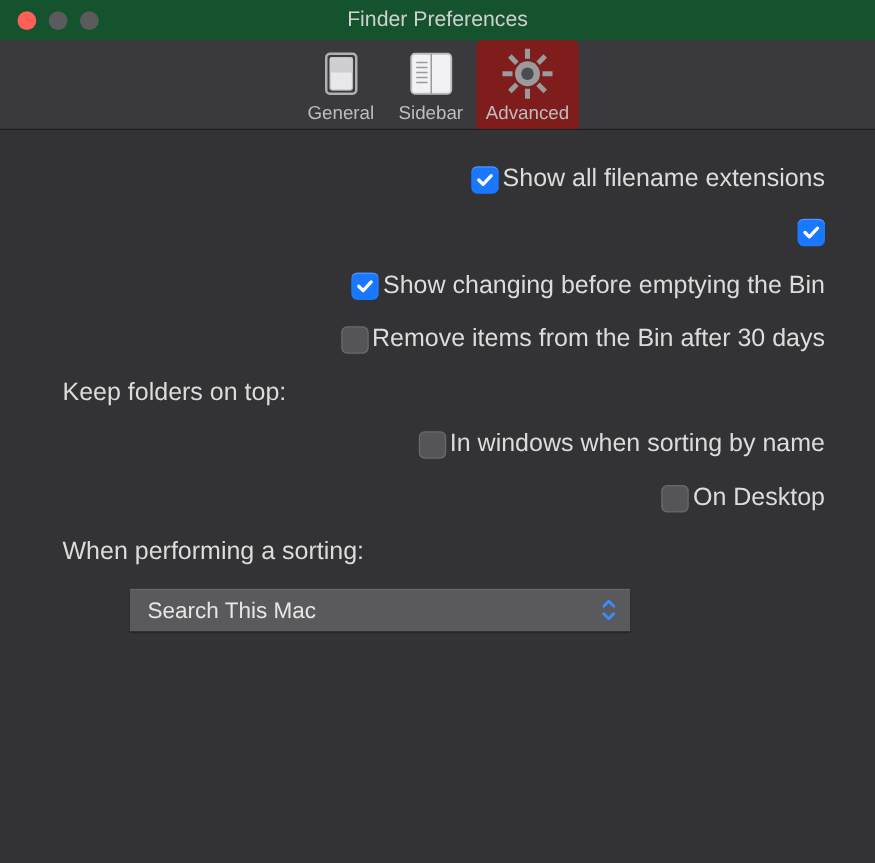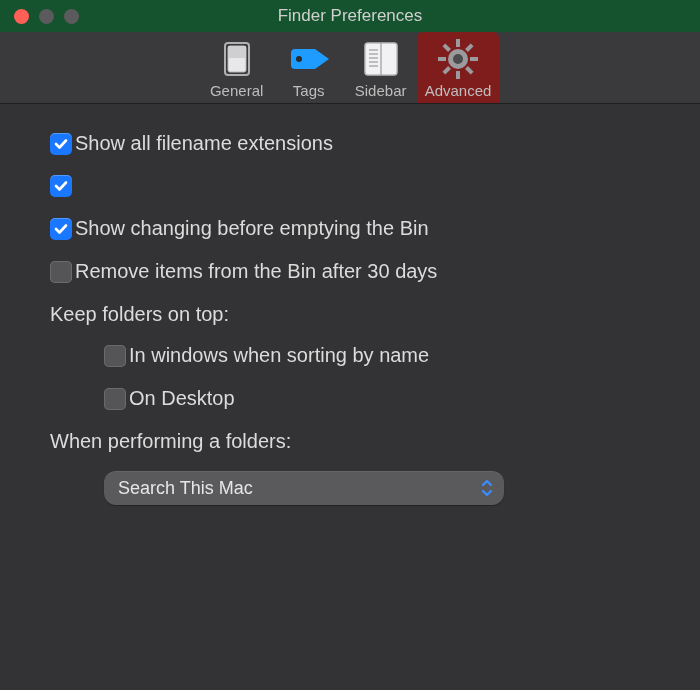--- a/index.html
+++ b/index.html
@@ -68,20 +68,21 @@
     .content {
       padding: 28px 40px 0 50px;
       font-size: 20px;
       color: #dcdcdc;
     }
     .checkrow {
       display: flex;
       align-items: center;
       margin-bottom: 20px;
       gap: 3px;
+      justify-content: flex-end;
     }
     .checkbox {
       width: 22px; height: 22px;
       border-radius: 5px;
       flex-shrink: 0;
       display: flex; align-items: center; justify-content: center;
       position: relative;
     }
     .checkbox.checked {
       background: #1a77ff;
@@ -110,21 +111,21 @@
     }
     .dropdown-wrap {
       padding-left: 54px;
       margin-top: 4px;
     }
     .dropdown {
       display: flex;
       align-items: center;
       justify-content: space-between;
       background: #5a5a5c;
-      border-radius: 12px;
+      border-radius: 0;
       width: 400px;
       height: 34px;
       padding: 0 8px 0 14px;
       color: #e6e6e6;
       font-size: 18px;
       box-shadow: inset 0 1px 0 rgba(255,255,255,0.08), 0 1px 1px rgba(0,0,0,0.3);
     }
     .dropdown-arrows {
       width: 18px; height: 22px;
     }
@@ -159,29 +160,20 @@
     <div class="icon-slot">
       <svg class="switch-icon" width="40" height="40" viewBox="0 0 40 40">
         <rect class="frame" x="8" y="4" width="24" height="32" rx="3"></rect>
         <rect class="body" x="11" y="7" width="18" height="26" rx="2"></rect>
         <rect x="11" y="7" width="18" height="12" fill="#cfcfd1"></rect>
       </svg>
     </div>
     <div class="tab-label">General</div>
   </div>
 
-  <div class="toolbar-tab">
-    <div class="icon-slot">
-      <svg width="48" height="36" viewBox="0 0 48 36">
-        <path d="M10 8 L30 8 L44 18 L30 28 L10 28 Q6 28 6 24 L6 12 Q6 8 10 8 Z" fill="#1f9cff"></path>
-        <circle cx="14" cy="18" r="3" fill="#2b2b2d"></circle>
-      </svg>
-    </div>
-    <div class="tab-label">Tags</div>
-  </div>
 
   <div class="toolbar-tab">
     <div class="icon-slot">
       <svg class="sidebar-icon" width="40" height="38" viewBox="0 0 40 38">
         <rect class="page" x="4" y="3" width="32" height="32" rx="3"></rect>
         <line x1="8" y1="10" x2="17" y2="10"></line>
         <line x1="8" y1="14" x2="17" y2="14"></line>
         <line x1="8" y1="18" x2="17" y2="18"></line>
         <line x1="8" y1="22" x2="17" y2="22"></line>
         <line x1="8" y1="26" x2="17" y2="26"></line>
@@ -254,21 +246,21 @@
   <div class="checkrow indented">
     <div class="checkbox unchecked"></div>
     <span>In windows when sorting by name</span>
   </div>
 
   <div class="checkrow indented">
     <div class="checkbox unchecked"></div>
     <span>On Desktop</span>
   </div>
 
-  <div class="section-label">When performing a folders:</div>
+  <div class="section-label">When performing a sorting:</div>
 
   <div class="dropdown-wrap">
     <div class="dropdown">
       <span>Search This Mac</span>
       <svg class="dropdown-arrows" viewBox="0 0 18 22">
         <polyline points="5,8 9,4 13,8"></polyline>
         <polyline points="5,14 9,18 13,14"></polyline>
       </svg>
     </div>
   </div>

